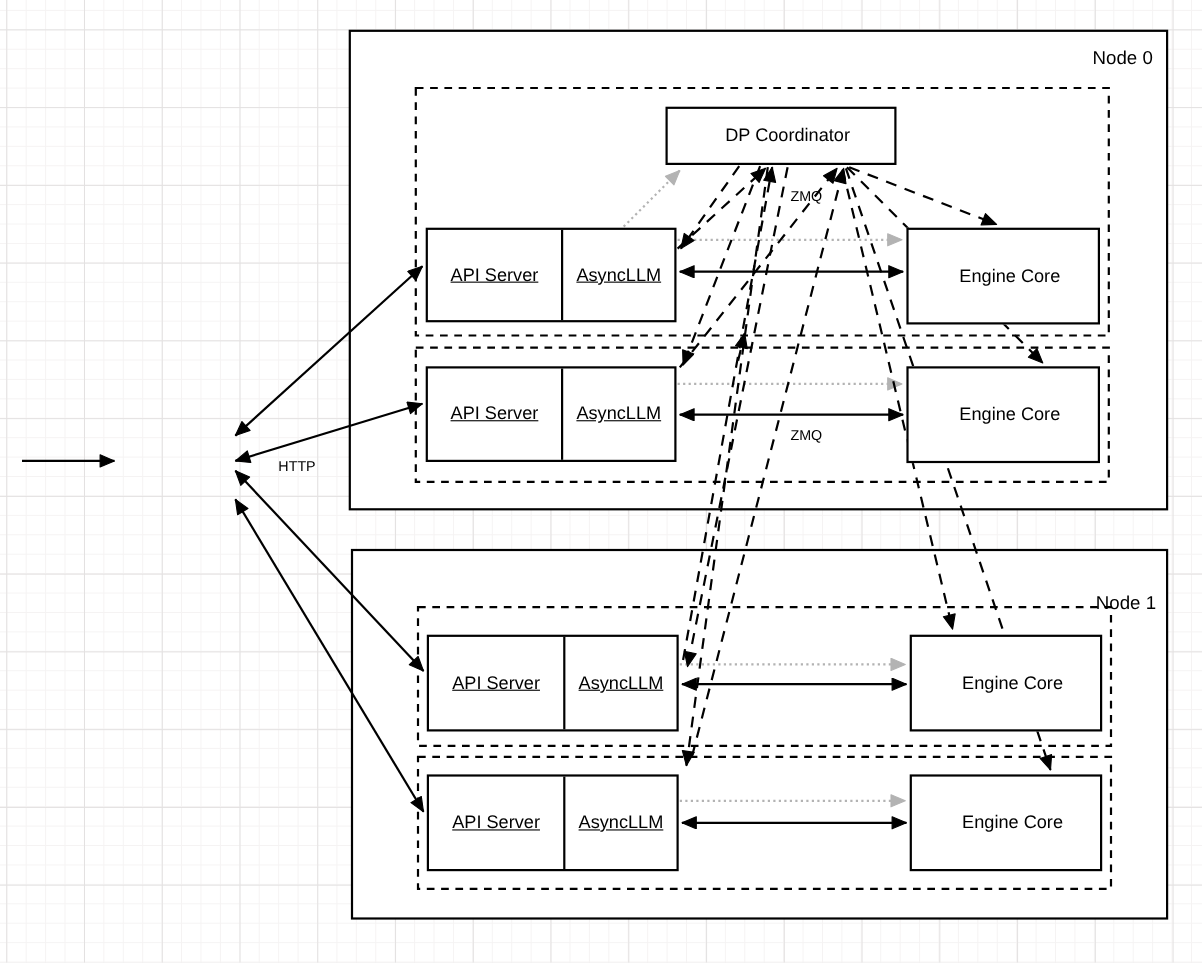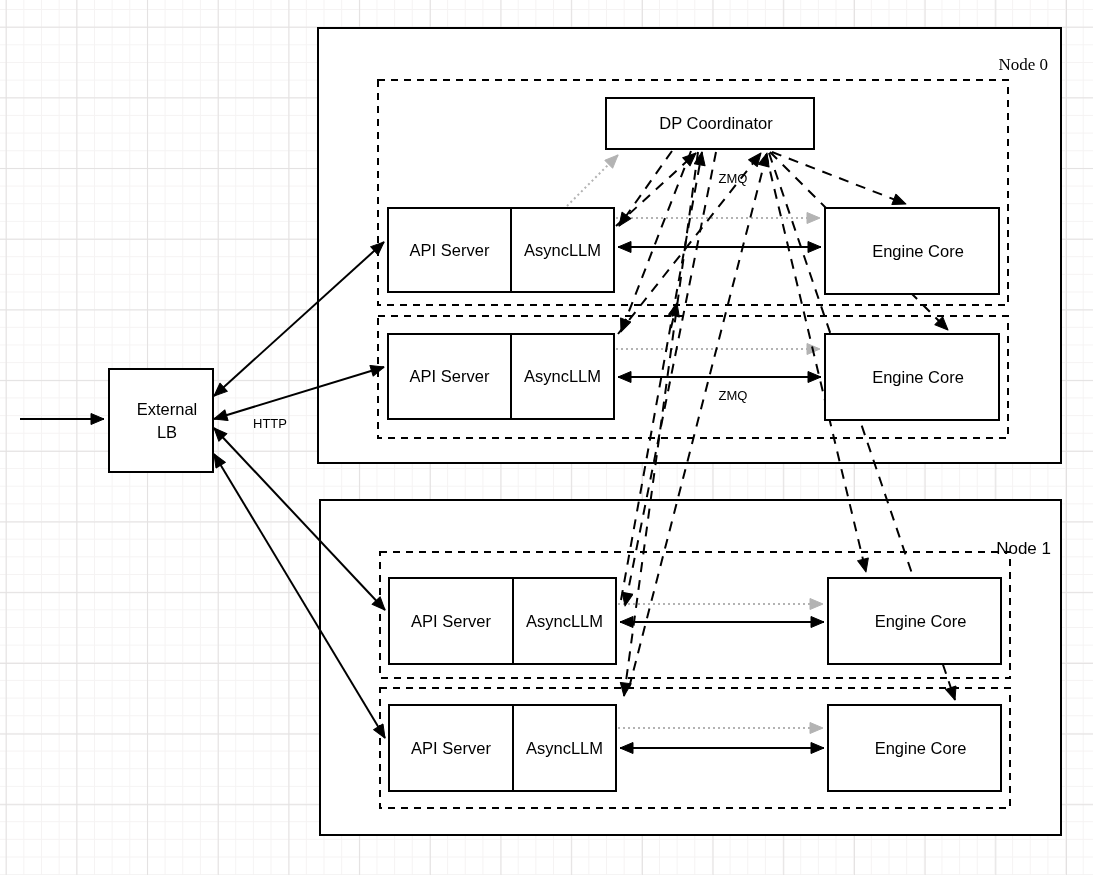--- a/index.html
+++ b/index.html
@@ -15,21 +15,21 @@
     background-size:70.7px 70.7px,70.7px 70.7px,17.67px 17.67px,17.67px 17.67px;
     background-position:5.7px 0,0 26.7px,5.7px 0,0 9px;
   }
   svg.edges{position:absolute;left:0;top:0;z-index:1;}
   .box{
     position:absolute;z-index:2;box-sizing:border-box;
     background:#fff;border:2px solid #000;
     display:flex;align-items:center;justify-content:center;
     font-size:16.5px;line-height:1.35;text-align:center;padding-left:12px;
   }
-  .combo{padding:0;}
+  .combo{padding:0;text-decoration:underline;}
   .combo .cell{
     height:100%;display:flex;align-items:center;justify-content:center;
     box-sizing:border-box;
   }
   .combo .cell.first{border-right:2px solid #000;}
   .lbl{
     position:absolute;z-index:3;font-size:13px;line-height:1.1;
     white-space:nowrap;
   }
   .node-lbl{font-size:17px;text-align:right;}
@@ -87,26 +87,20 @@
     <path d="M691,151 L621,332" stroke="#000" stroke-width="2" stroke-dasharray="10 8" fill="none" marker-end="url(#mA)"></path>
     <path d="M716,152 L625,606" stroke="#000" stroke-width="2" stroke-dasharray="10 8" fill="none" marker-end="url(#mA)"></path>
     <path d="M698,152 L624,696" stroke="#000" stroke-width="2" stroke-dasharray="10 8" fill="none" marker-end="url(#mA)"></path>
 
     <path d="M772,152 L906,204" stroke="#000" stroke-width="2" stroke-dasharray="10 8" fill="none" marker-end="url(#mA)"></path>
     <path d="M770,152 L948,330" stroke="#000" stroke-width="2" stroke-dasharray="10 8" fill="none" marker-end="url(#mA)"></path>
     <path d="M766,154 L866,572" stroke="#000" stroke-width="2" stroke-dasharray="10 8" fill="none" marker-end="url(#mA)"></path>
     <path d="M769,153 L955,700" stroke="#000" stroke-width="2" stroke-dasharray="10 8" fill="none" marker-end="url(#mA)"></path>
   </svg>
 
-  <div class="box" style="left:108px;top:368px;width:106px;height:105px;">
-    <div>
-      <div>External</div>
-      <div>LB</div>
-    </div>
-  </div>
 
   <div class="box" style="left:605px;top:97px;width:210px;height:53px;">
     <span>DP Coordinator</span>
   </div>
 
   <div class="box combo" style="left:387px;top:207px;width:228px;height:86px;">
     <div class="cell first" style="width:123px;">
       <span>API Server</span>
       </div>
     <div class="cell" style="flex:1;">
@@ -146,19 +140,19 @@
       <span>API Server</span>
       </div>
     <div class="cell" style="flex:1;">
       <span>AsyncLLM</span>
       </div>
   </div>
   <div class="box" style="left:827px;top:704px;width:175px;height:88px;">
     <span>Engine Core</span>
   </div>
 
-  <div class="lbl node-lbl" style="left:945px;top:56px;width:103px;font-family:Liberation Serif, serif;">Node 0</div>
+  <div class="lbl node-lbl" style="left:945px;top:44px;width:103px;">Node 0</div>
   <div class="lbl node-lbl" style="left:948px;top:540px;width:103px;">Node 1</div>
   <div class="lbl" style="left:703px;top:172px;width:60px;text-align:center;">ZMQ</div>
   <div class="lbl" style="left:703px;top:389px;width:60px;text-align:center;">ZMQ</div>
   <div class="lbl" style="left:240px;top:417px;width:60px;text-align:center;">HTTP</div>
 
 </div>
 
 </body></html>

